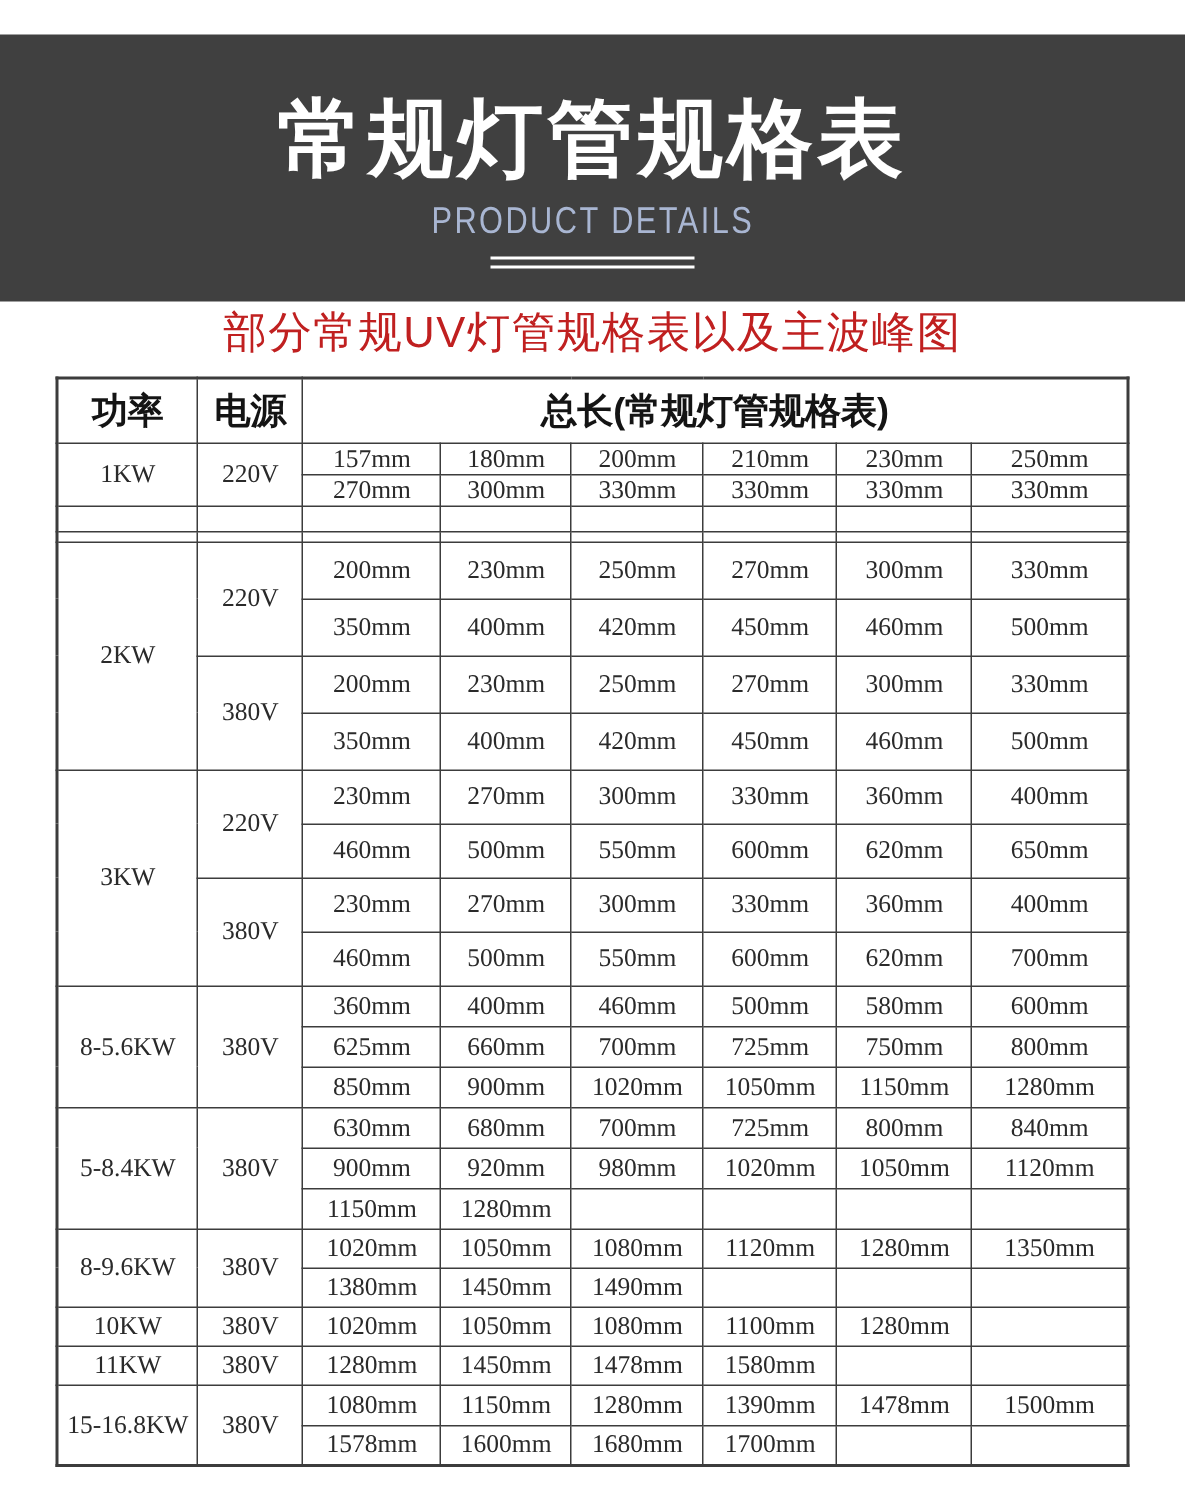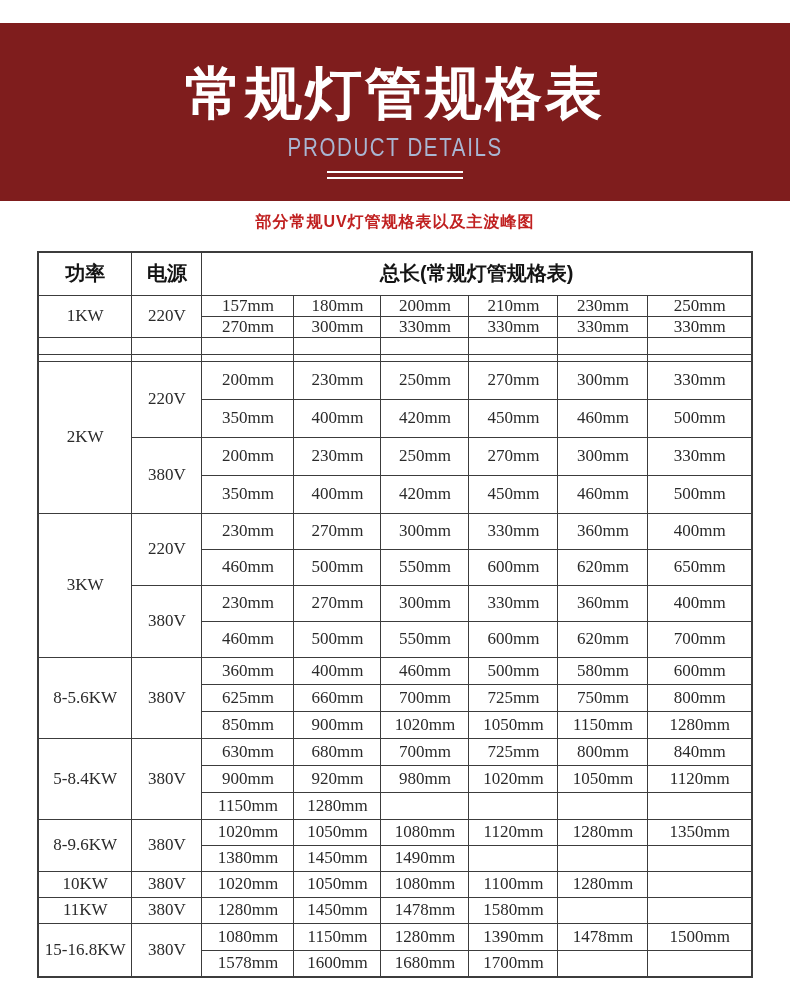--- a/index.html
+++ b/index.html
@@ -46,22 +46,22 @@
     height: 8px;
     border-top: 2px solid #ffffff;
     border-bottom: 2px solid #ffffff;
   }
 
   
   .section-heading {
     margin-top: 7px;
     text-align: center;
     color: #c02020;
-    font-size: 16px;
-    font-weight: bold;
+    font-size: 29px;
+    font-weight: normal;
     line-height: 28px;
     letter-spacing: 1px;
   }
 
   
   table.spec {
     margin: 15px auto 0 auto;
     width: 714px;
     border-collapse: collapse;
     table-layout: fixed;
@@ -69,21 +69,21 @@
   }
   table.spec th, table.spec td {
     border: 1px solid #3c3c3c;
     padding: 0;
     text-align: center;
     vertical-align: middle;
     overflow: hidden;
   }
   table.spec th {
     font-family: "Liberation Sans", sans-serif;
-    font-size: 20px;
+    font-size: 24px;
     font-weight: bold;
     color: #141414;
   }
   table.spec td {
     font-family: "Liberation Serif", serif;
     font-size: 17px;
     color: #2a2a2a;
     white-space: nowrap;
   }
   tr.rh-head { height: 43px; }
@@ -92,21 +92,21 @@
   tr.rh-s2 { height: 7px; }
   tr.rh-b { height: 38px; }
   tr.rh-c { height: 36px; }
   tr.rh-d { height: 27px; }
   tr.rh-e { height: 26px; }
   tr.rh-f { height: 27px; }
 </style>
 </head>
 <body>
 
-<div class="hero" style="background-color: #7f1d1d;">
+<div class="hero" style="background-color: #404040;">
   <div class="hero-title">常规灯管规格表</div>
   <div class="hero-subtitle" style="color: rgb(169, 182, 210);">PRODUCT DETAILS</div>
   <div class="hero-lines"></div>
 </div>
 
 <div class="section-heading" style="color: rgb(192, 32, 32);">部分常规UV灯管规格表以及主波峰图</div>
 
 <table class="spec">
   <colgroup>
     <col style="width:94px">

